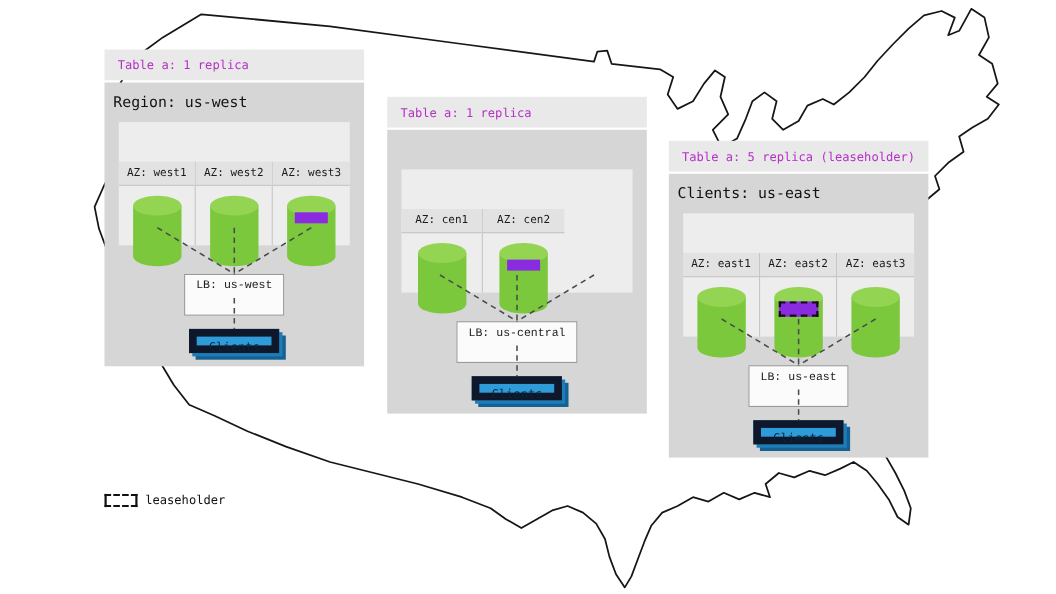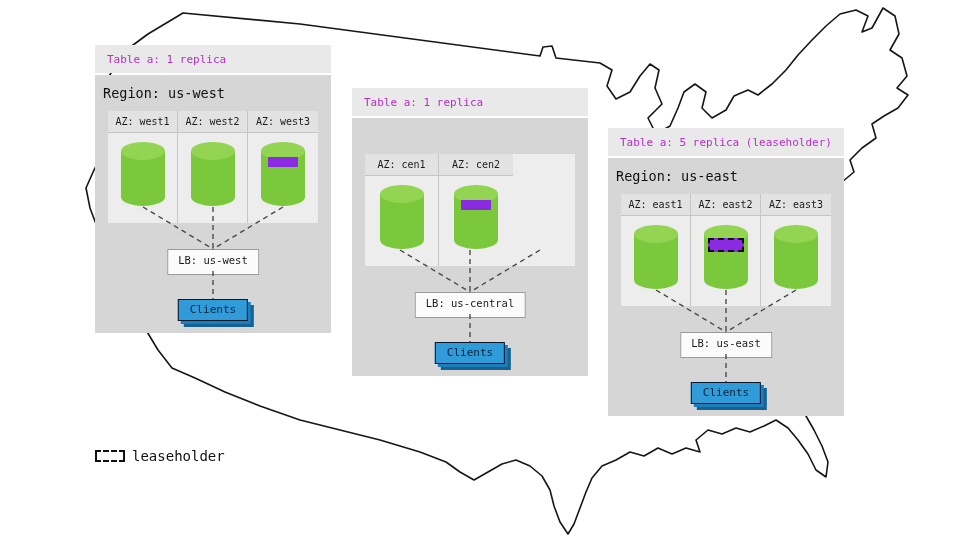--- a/index.html
+++ b/index.html
@@ -25,44 +25,44 @@
   .map-svg{position:absolute;left:0;top:0;z-index:0;}
   .map-svg path{fill:none;stroke:var(--map-outline);stroke-width:1.6;stroke-linejoin:round;}
 
   
   .region-card{position:absolute;width:236px;height:288px;z-index:2;}
   .card-title{height:28px;line-height:30px;padding-left:12px;background:var(--card-title-bg);
     color:var(--purple-text);font-size:11px;white-space:nowrap;}
   .card-body{position:absolute;left:0;top:30px;right:0;bottom:0;background:var(--card-bg);}
   .region-title{position:absolute;left:8px;top:10px;font-size:13.5px;color:#111;white-space:nowrap;}
   .az-panel{position:absolute;left:13px;top:36px;width:210px;height:112px;background:var(--panel-bg);display:flex;}
-  .az-col{width:74px;border-right:1px solid #c6c6c6;}
+  .az-col{width:74px;border-right:1px solid #c6c6c6;margin-top:36px;}
   .az-col:last-child{border-right:none;}
   .az-label{height:22px;line-height:22px;text-align:center;font-size:10px;background:#e2e2e2;
     border-bottom:1px solid #c6c6c6;white-space:nowrap;}
   .cyl-wrap{position:relative;width:46px;height:66px;margin:8px auto 0;}
   .cyl{display:block;}
   .cyl-body{fill:var(--cylinder-body);}
   .cyl-top{fill:var(--cylinder-top);}
   .band{position:absolute;left:8px;top:16px;width:30px;height:10px;background:var(--replica-band);display:none;}
   .band.leaseholder{left:5px;top:14px;width:36px;height:14px;border:2px dashed #101010;}
 
-  .lb-box{position:absolute;top:174px;left:50%;transform:translateX(-50%);height:26px;line-height:20px;
-    padding:0 10px;background:#fbfbfb;border:1px solid #9a9a9a;font-size:10.5px;white-space:nowrap;}
+  .lb-box{position:absolute;top:174px;left:50%;transform:translateX(-50%);height:38px;line-height:20px;
+    padding:0 10px;background:#fbfbfb;border:1px solid #9a9a9a;font-size:10.5px;white-space:nowrap;font-family:Liberation Mono, monospace;}
   .clients-box{position:absolute;top:224px;left:50%;transform:translateX(-50%);height:22px;line-height:20px;
-    padding:0 11px;background:var(--clients-blue);border:1px solid #0f172a;color:#06263e;font-size:11px;
+    padding:0 11px;background:var(--clients-blue);border:7px solid #0f172a;color:#06263e;font-size:11px;
     box-shadow:3px 3px 0 var(--clients-shadow1),6px 6px 0 var(--clients-shadow2);white-space:nowrap;}
 
   .connectors{position:absolute;left:0;top:0;pointer-events:none;}
   .connectors path{fill:none;stroke:var(--connector);stroke-width:1.4;stroke-dasharray:5 4;}
 
   
   .legend{position:absolute;left:95px;top:448px;display:flex;align-items:center;gap:7px;z-index:2;}
   .legend-swatch{display:inline-block;width:30px;height:12px;background:#fff;border:2px dashed #111;}
-  .legend-label{font-size:14px;color:#111;}
+  .legend-label{font-size:11px;color:#111;}
 </style>
 </head>
 <body>
 
 <div class="stage">
 
   <svg class="map-svg" width="960" height="540" viewBox="0 0 960 540">
     <path d="M183 13 L300 24 L420 40 L540 56 L543 47 L552 46 L556 58 L600 63
              L612 70 L607 86 L616 99 L630 92 L640 76 L650 64 L659 70 L655 88 L662 104 L648 118 L656 134 L670 126 L678 108 L684 92
              L695 84 L706 92 L702 108 L712 118 L726 110 L734 96 L748 90 L758 95
@@ -149,21 +149,21 @@
       <div class="clients-box">Clients</div>
     </div>
     <svg class="connectors" width="236" height="288" viewBox="0 0 236 288">
       <path d="M48 162 L118 204 M118 162 V204 M188 162 L118 204 M118 226 V254"></path>
     </svg>
   </div>
 
   <div class="region-card" style="left:608px;top:128px">
     <div class="card-title">Table a: 5 replica (leaseholder)</div>
     <div class="card-body">
-      <div class="region-title">Region: us-east</div>
+      <div class="region-title">Clients: us-east</div>
       <div class="az-panel">
         <div class="az-col">
           <div class="az-label">AZ: east1</div>
           <div class="cyl-wrap">
             <svg class="cyl" width="46" height="66" viewBox="0 0 46 66">
                 <path class="cyl-body" d="M1 10 v46 a22 9 0 0 0 44 0 V10"></path>
                 <ellipse class="cyl-top" cx="23" cy="10" rx="22" ry="9"></ellipse>
               </svg>
 
           </div>

